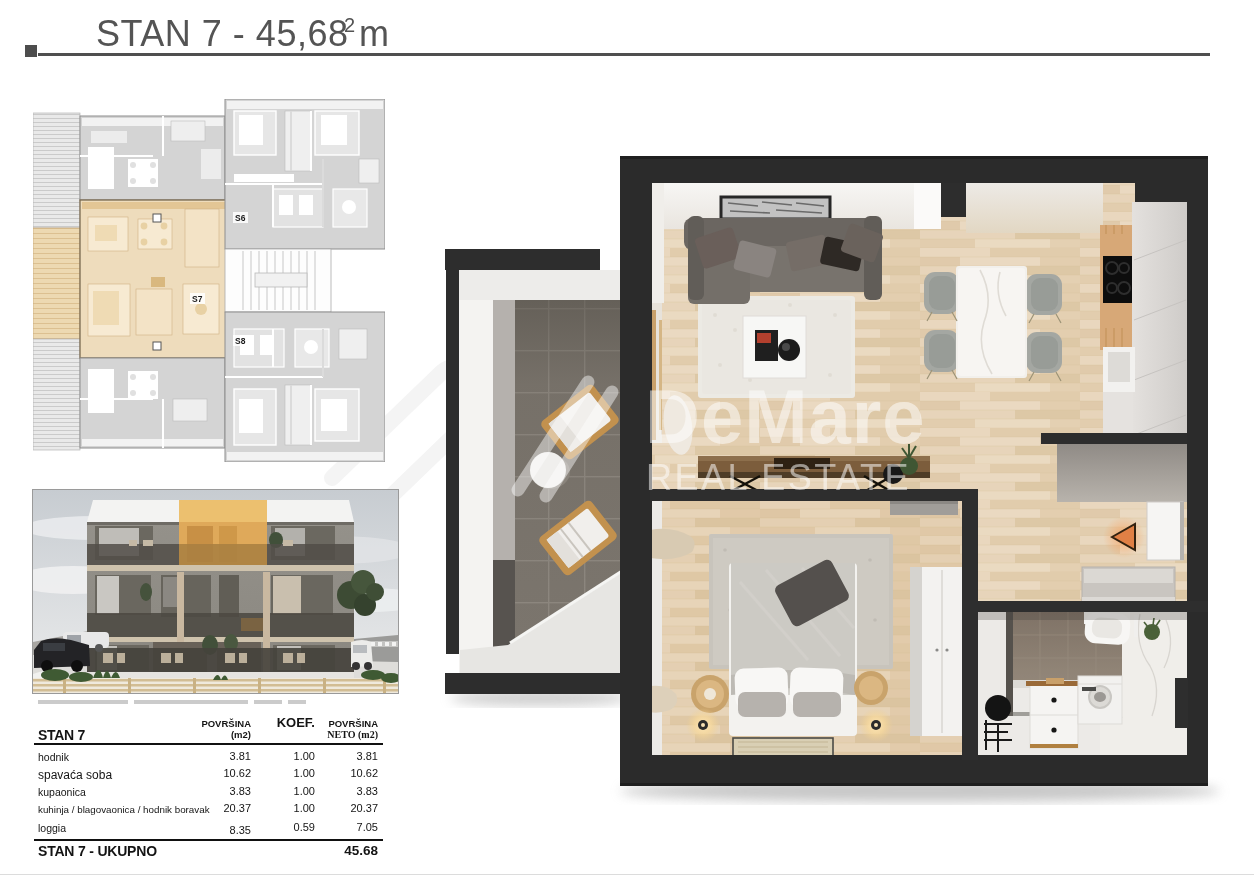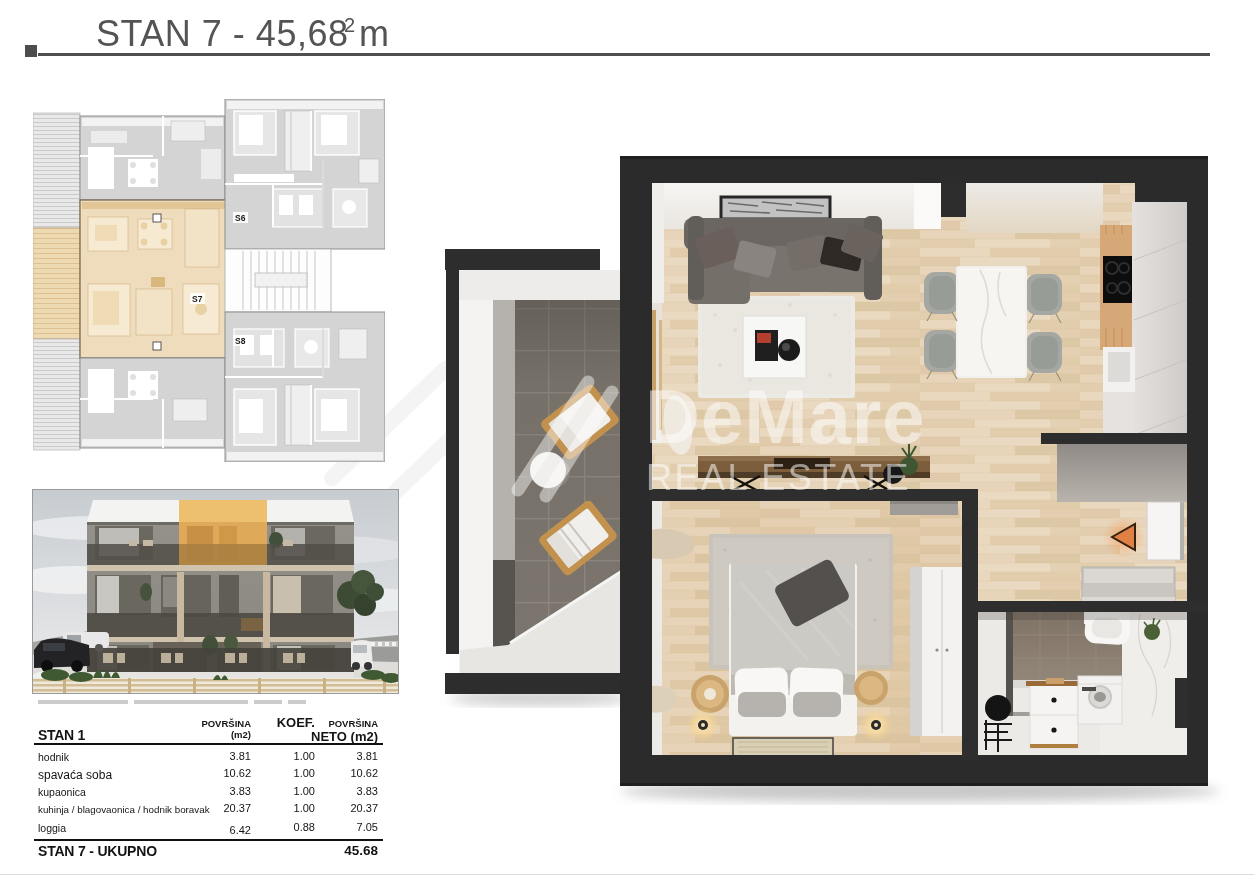--- a/index.html
+++ b/index.html
@@ -21,46 +21,46 @@
 
 <div class="abs" style="left:25px;top:45px;width:12px;height:12px;background:#4d4d4d;"></div>
 <div class="abs" style="left:38px;top:52.5px;width:1172px;height:3.2px;background:#4f4f4f;"></div>
 <div class="t" style="left:56px;top:13px;font-size:36px;color:#545454;letter-spacing:0.5px;margin-left:40px;">STAN 7 - 45,68 m</div>
 <div class="t" style="left:344px;top:14px;font-size:20px;color:#545454;">2</div>
 
 <div class="abs" style="left:38px;top:700px;width:90px;height:3.5px;background:#cbcbcb;"></div>
 <div class="abs" style="left:134px;top:700px;width:114px;height:3.5px;background:#cbcbcb;"></div>
 <div class="abs" style="left:254px;top:700px;width:28px;height:3.5px;background:#cbcbcb;"></div>
 <div class="abs" style="left:288px;top:700px;width:18px;height:3.5px;background:#cbcbcb;"></div>
-<div class="t b" style="left:38px;top:727px;font-size:14px;letter-spacing:-0.3px;">STAN 1</div>
+<div class="t b" style="left:38px;top:727px;font-size:14px;letter-spacing:-0.3px;">STAN 7</div>
 <div class="t b r" style="left:175px;width:76px;top:718px;font-size:9.5px;">POVRŠINA</div>
 <div class="t b r" style="left:175px;width:76px;top:729px;font-size:9.5px;">(m2)</div>
 <div class="t b r" style="left:240px;width:75px;top:715px;font-size:13px;">KOEF.</div>
 <div class="t b r" style="left:302px;width:76px;top:718px;font-size:9.5px;">POVRŠINA</div>
-<div class="t b r" style="left:302px;width:76px;top:729px;font-size:13px;">NETO (m2)</div>
+<div class="t b r" style="left:302px;width:76px;top:729px;font-size:10px;font-family:Liberation Serif, serif;">NETO (m2)</div>
 <div class="abs" style="left:34px;top:742.5px;width:349px;height:2.4px;background:#111;"></div>
 <div class="t" style="left:38px;top:751px;font-size:10.5px;">hodnik</div>
 <div class="t r" style="left:171px;width:80px;top:750px;font-size:11px;">3.81</div>
 <div class="t r" style="left:235px;width:80px;top:750px;font-size:11px;">1.00</div>
 <div class="t r" style="left:298px;width:80px;top:750px;font-size:11px;">3.81</div>
 <div class="t" style="left:38px;top:768px;font-size:12px;">spavaća soba</div>
 <div class="t r" style="left:171px;width:80px;top:767px;font-size:11px;">10.62</div>
 <div class="t r" style="left:235px;width:80px;top:767px;font-size:11px;">1.00</div>
 <div class="t r" style="left:298px;width:80px;top:767px;font-size:11px;">10.62</div>
 <div class="t" style="left:38px;top:786px;font-size:10.5px;">kupaonica</div>
 <div class="t r" style="left:171px;width:80px;top:785px;font-size:11px;">3.83</div>
 <div class="t r" style="left:235px;width:80px;top:785px;font-size:11px;">1.00</div>
 <div class="t r" style="left:298px;width:80px;top:785px;font-size:11px;">3.83</div>
 <div class="t" style="left:38px;top:804px;font-size:9.8px;">kuhinja / blagovaonica / hodnik boravak</div>
 <div class="t r" style="left:171px;width:80px;top:802px;font-size:11px;">20.37</div>
 <div class="t r" style="left:235px;width:80px;top:802px;font-size:11px;">1.00</div>
 <div class="t r" style="left:298px;width:80px;top:802px;font-size:11px;">20.37</div>
 <div class="t" style="left:38px;top:822px;font-size:10.5px;">loggia</div>
-<div class="t r" style="left:171px;width:80px;top:824px;font-size:11px;">6.42</div>
-<div class="t r" style="left:235px;width:80px;top:821px;font-size:11px;">0.88</div>
+<div class="t r" style="left:171px;width:80px;top:824px;font-size:11px;">8.35</div>
+<div class="t r" style="left:235px;width:80px;top:821px;font-size:11px;">0.59</div>
 <div class="t r" style="left:298px;width:80px;top:821px;font-size:11px;">7.05</div>
 <div class="abs" style="left:34px;top:838.5px;width:349px;height:2.4px;background:#111;"></div>
 <div class="t b" style="left:38px;top:843px;font-size:14px;letter-spacing:-0.2px;">STAN 7 - UKUPNO</div>
 <div class="t b r" style="left:298px;width:80px;top:843px;font-size:13.5px;">45.68</div>
 <div class="abs" style="left:0px;top:873.5px;width:1254px;height:1.5px;background:#dcdcdc;"></div>
 
 <svg class="abs" style="left:33px;top:99px;" width="352" height="363" viewBox="0 0 352 363">
 <defs>
 <pattern id="hatch" width="6" height="4" patternUnits="userSpaceOnUse">
 <rect width="6" height="4" fill="#e9e9e9"></rect>

